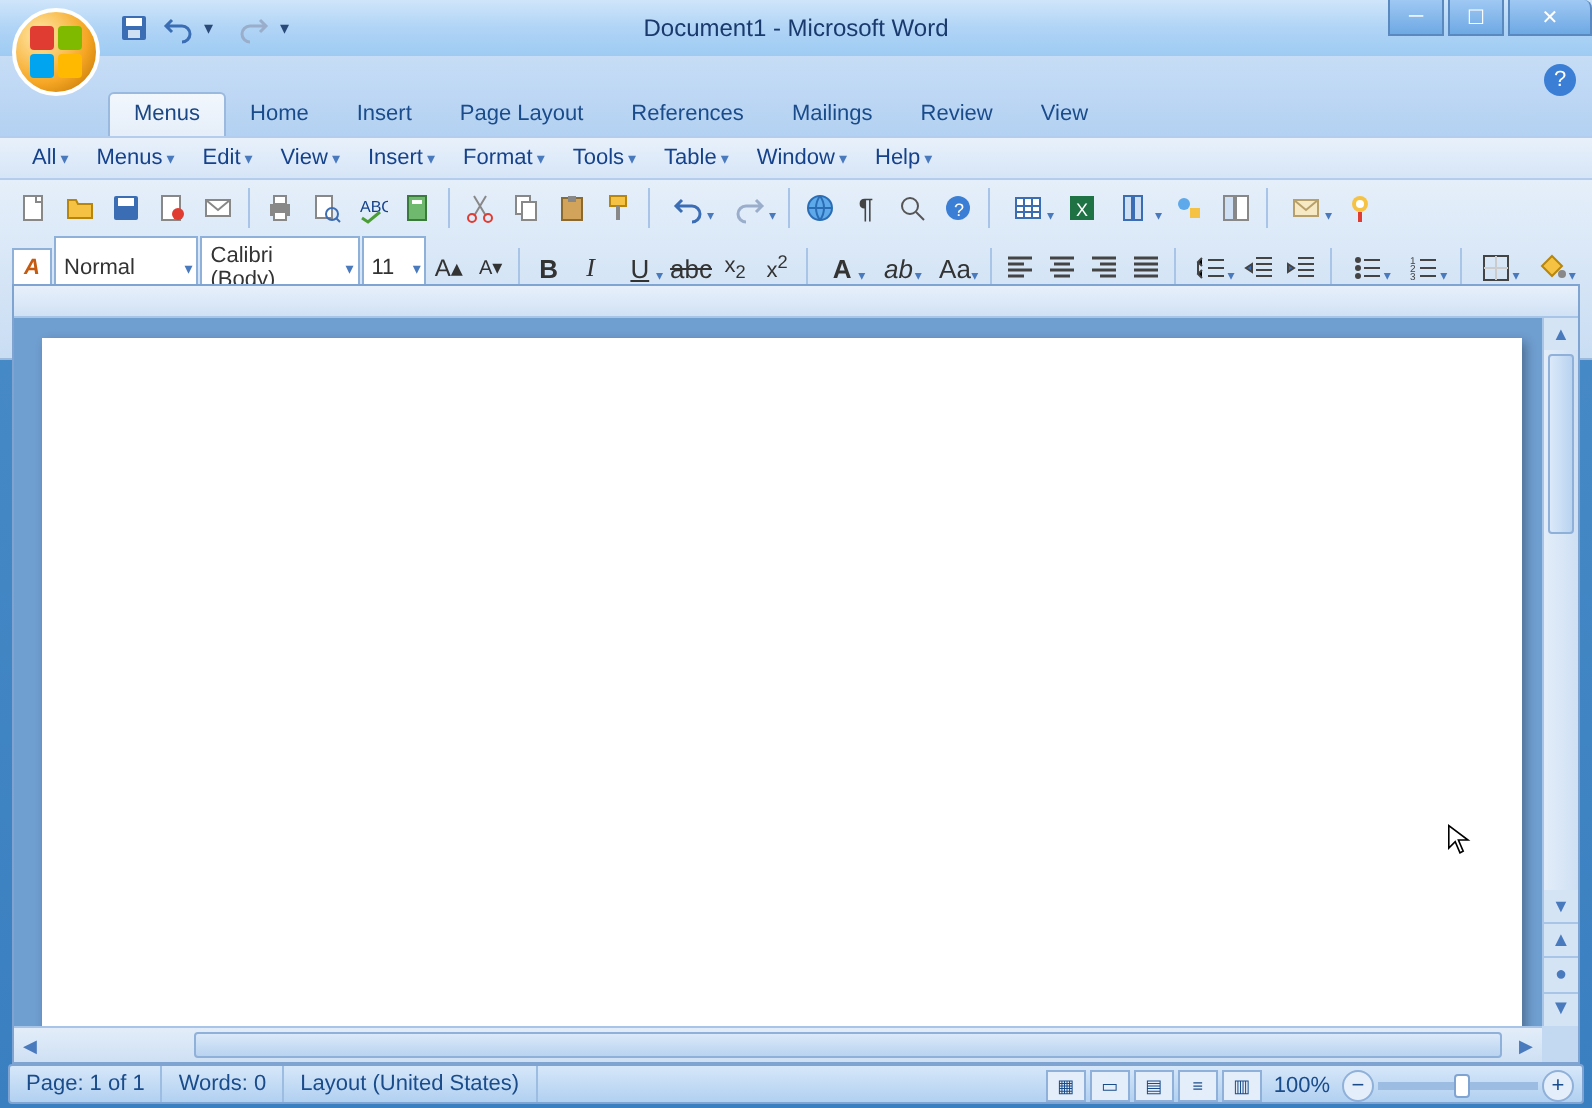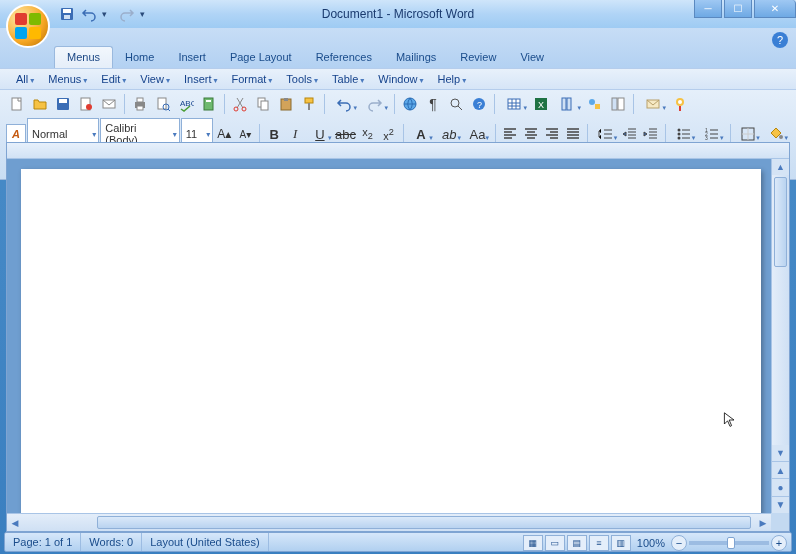--- a/index.html
+++ b/index.html
@@ -17,21 +17,21 @@
 .wincontrols { position: absolute; right: 0; top: 0; display: flex; }
 .winbtn { width: 28px; height: 18px; background: linear-gradient(to bottom,#9fc8f3,#6ea9e4); border: 1px solid #5a89c0; border-top: none; color: #fff; display: flex; align-items: center; justify-content: center; font-size: 10px; cursor: pointer; margin-left: 2px; }
 .winbtn.close { width: 42px; border-top-right-radius: 4px; }
 
 .ribbon-tabs { height: 40px; background: linear-gradient(to bottom,#c7ddf6,#b3d1f2); display: flex; align-items: flex-end; padding-left: 54px; position: relative; }
 .tab { padding: 4px 12px 5px; font-size: 11px; color: #1a4c8b; cursor: pointer; border-radius: 3px 3px 0 0; }
 .tab.active { background: linear-gradient(to bottom,#f2f7fd,#e5eef9); border: 1px solid #9ab9de; border-bottom: none; color: #1b4784; }
 .help-icon { position: absolute; right: 8px; top: 4px; width: 16px; height: 16px; border-radius: 50%; background: #3a7fd5; color: #fff; font-size: 11px; display: flex; align-items: center; justify-content: center; cursor: pointer; }
 
 .menubar { height: 22px; background: linear-gradient(to bottom,#e8f1fb,#d6e5f7); border-top: 1px solid #b5cdec; border-bottom: 1px solid #b5cdec; display: flex; align-items: center; padding-left: 10px; gap: 2px; }
-.menu-item { font-size: 11px; color: #15428b; padding: 2px 6px; cursor: pointer; display: flex; align-items: flex-end; gap: 2px; }
+.menu-item { font-size: 11px; color: #15428b; padding: 2px 6px; cursor: pointer; display: flex; align-items: center; gap: 2px; }
 .menu-item .dd { font-size: 8px; color: #4a7abe; }
 
 .toolbar-area { background: linear-gradient(to bottom,#e5effa,#c9ddf3); padding: 3px 6px 0; border-bottom: 1px solid #9db9dc; }
 .toolbar-row { display: flex; align-items: center; gap: 1px; margin-bottom: 3px; flex-wrap: nowrap; }
 .tb-btn { width: 22px; height: 22px; display: flex; align-items: center; justify-content: center; cursor: pointer; border: 1px solid transparent; font-size: 13px; color: #333; position: relative; }
 .tb-btn.wdd { width: 30px; }
 .tb-btn .dd { font-size: 7px; position: absolute; right: 1px; bottom: 2px; color: #4a7abe; }
 .tb-sep { width: 1px; height: 20px; background: #a8c4e6; margin: 0 3px; }
 .combo { height: 32px; border: 1px solid #8fb0d8; background: #fff; font-size: 11px; padding: 0 14px 0 4px; display: flex; align-items: center; cursor: pointer; position: relative; color: #333; }
 .combo .dd { position: absolute; right: 2px; font-size: 8px; color: #4a7abe; }

